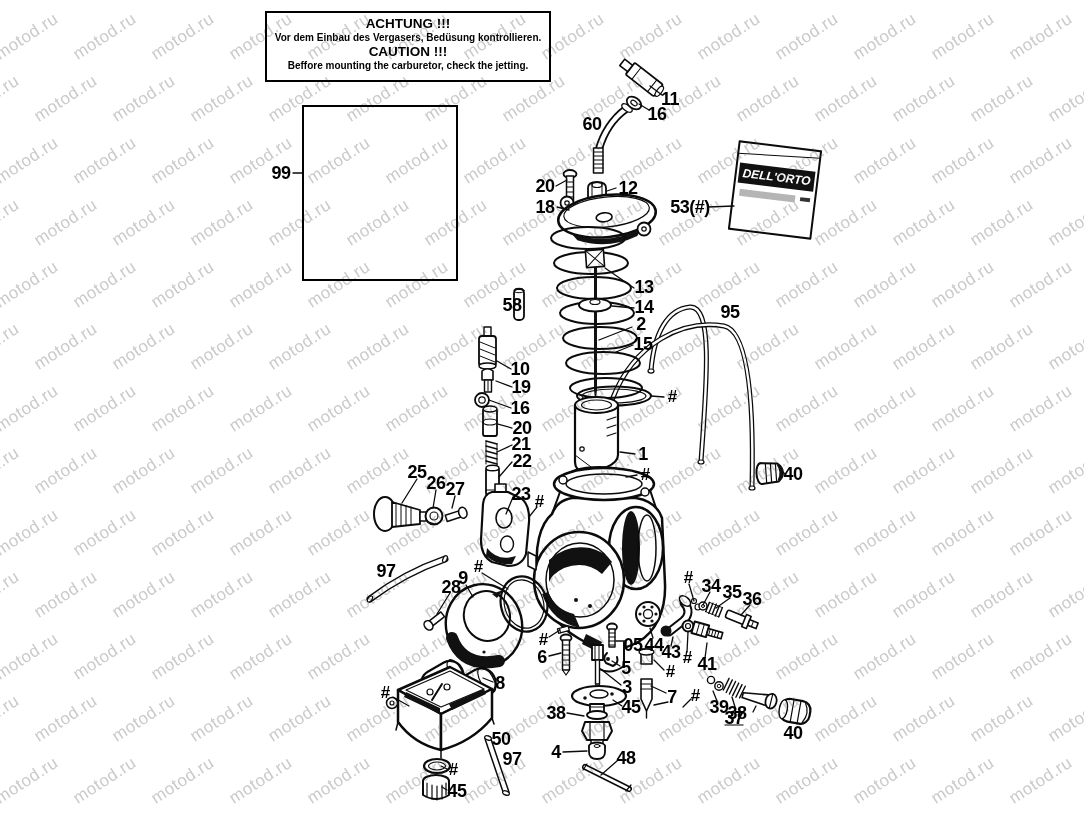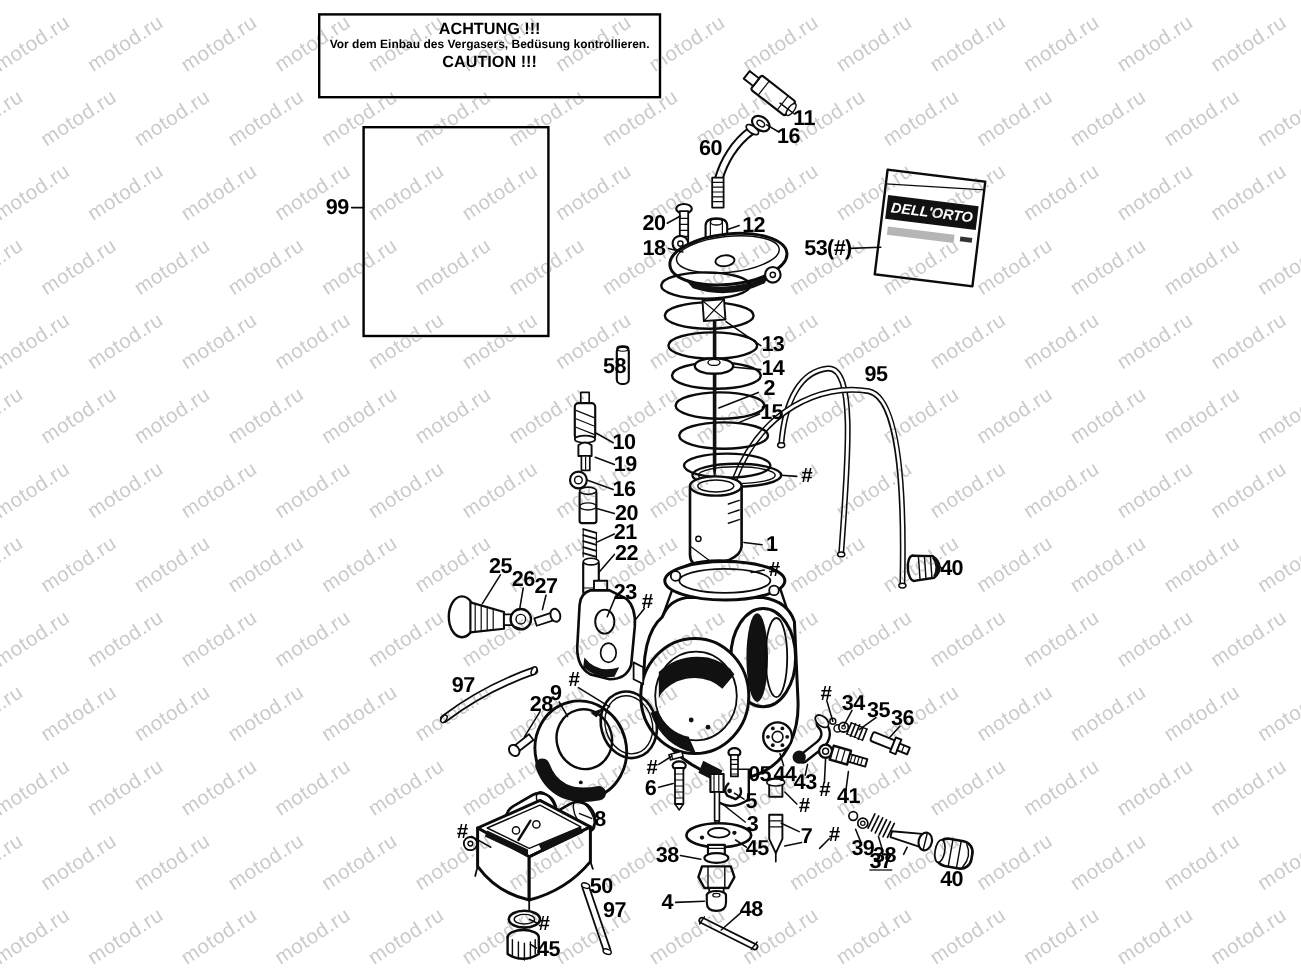--- a/index.html
+++ b/index.html
@@ -458,20 +458,21 @@
       <path d="M717,701 L713,691"></path>
       <path d="M735,707 L732,697"></path>
       <path d="M753,712 L756,706"></path>
     </g>
   </svg>
 
   <div id="warnbox" class="frame">
     <div class="t">ACHTUNG !!!</div>
     <div class="b">Vor dem Einbau des Vergasers, Bedüsung kontrollieren.</div>
     <div class="t">CAUTION !!!</div>
+    <div class="b">Beffore mounting the carburetor, check the jetting.</div>
   </div>
 
   <div id="box99" class="frame"></div>
 
   <div id="labels-layer">
       <div class="plabel" style="left: 281px; top: 173px;">99</div>
       <div class="plabel" style="left: 592px; top: 124px;">60</div>
       <div class="plabel" style="left: 670px; top: 99px;">11</div>
       <div class="plabel" style="left: 657px; top: 114px;">16</div>
       <div class="plabel" style="left: 545px; top: 186px;">20</div>

